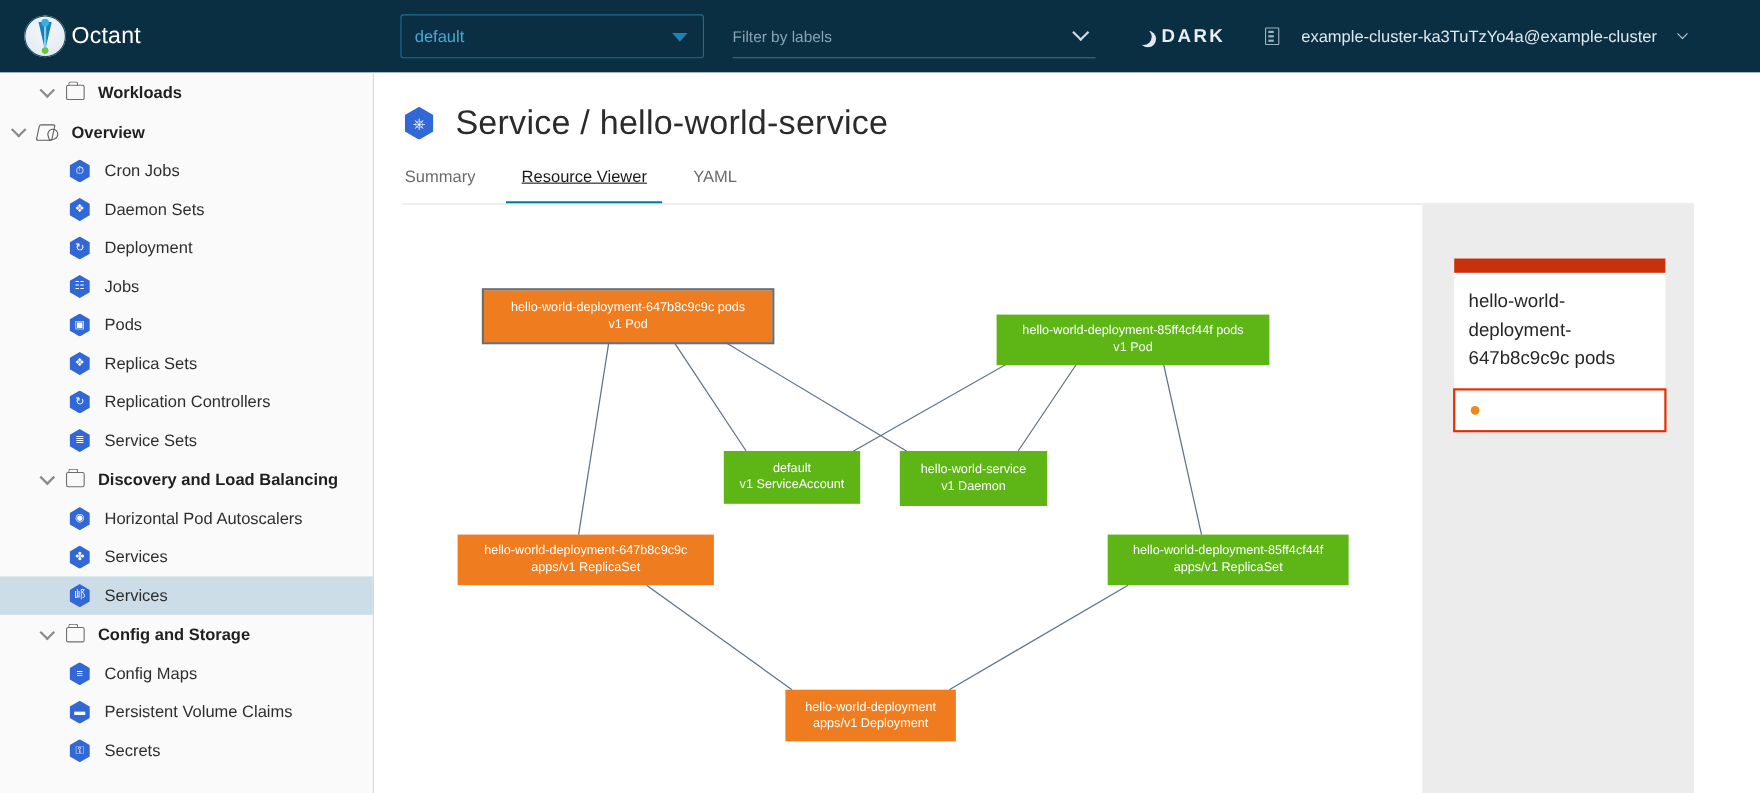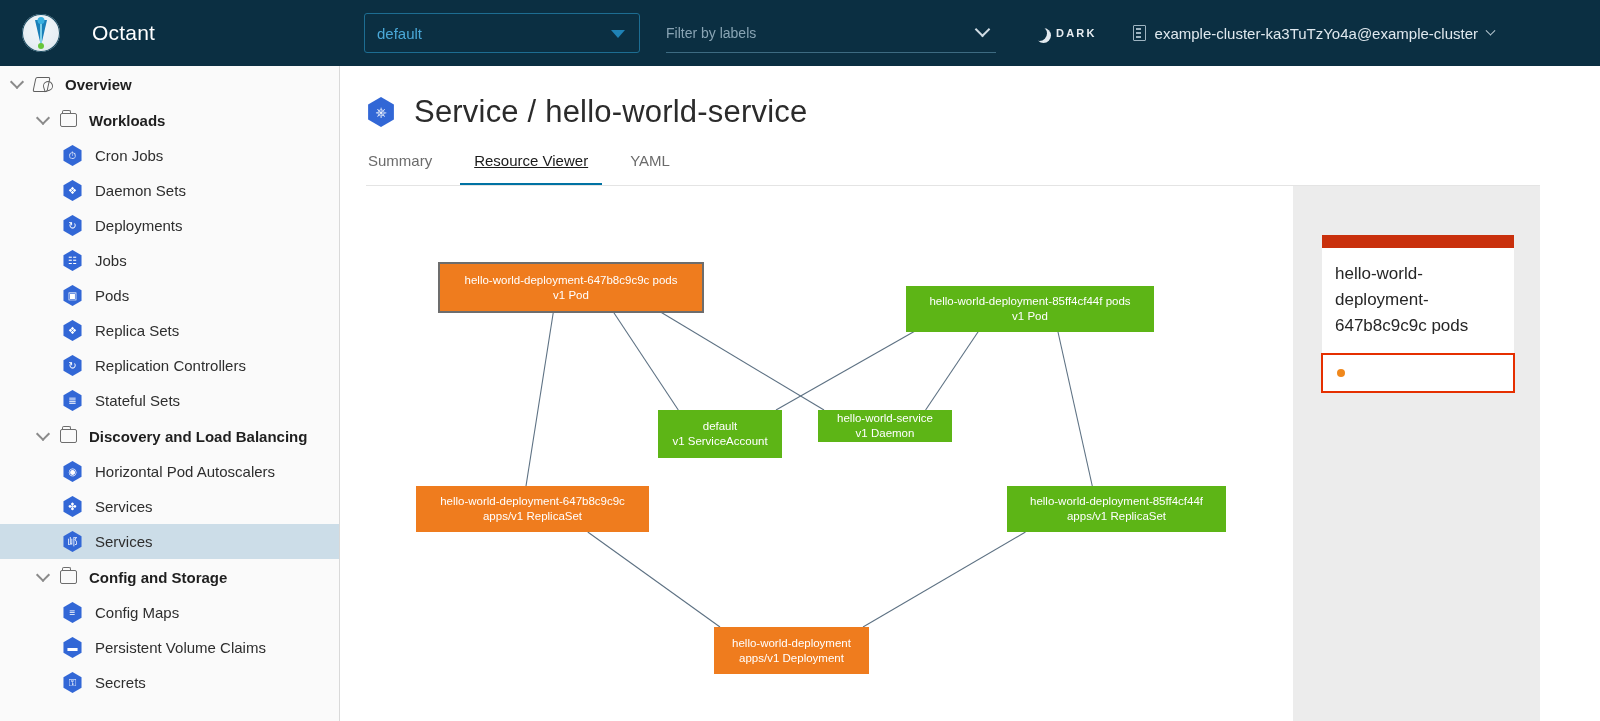--- a/index.html
+++ b/index.html
@@ -37,21 +37,21 @@
   }
   .brand-logo .dot-top {
     position: absolute; left: 50%; top: 3px; width: 7px; height: 7px; border-radius: 50%;
     transform: translateX(-50%); background: #38b0e0;
   }
   .brand-logo .dot-bot {
     position: absolute; left: 50%; bottom: 3px; width: 6px; height: 6px; border-radius: 50%;
     transform: translateX(-50%); background: #66c63c;
   }
   .brand-name {
-    color: #ffffff; font-size: 21px; margin-left: 32px; letter-spacing: .2px;
+    color: #ffffff; font-size: 21px; margin-left: 5px; letter-spacing: .2px;
   }
   .ns-select {
     width: 276px; height: 40px; margin-left: 24px;
     border: 1px solid #1d6d92; border-radius: 3px;
     background: #0b2f42;
     display: flex; align-items: center; padding: 0 12px;
     position: relative;
   }
   .ns-select .val { color: #4aa8d8; font-size: 15px; }
   .ns-caret {
@@ -73,24 +73,24 @@
   }
   .dark-toggle {
     margin-left: 36px; display: flex; align-items: center; gap: 9px; cursor: pointer;
   }
   .moon {
     width: 15px; height: 15px; border-radius: 50%;
     box-shadow: 4px 2px 0 0 #e3eaef; background: transparent;
     position: relative; overflow: hidden;
   }
   .dark-toggle .t {
-    color: #e8eef2; font-size: 11px; font-weight: bold; letter-spacing: 2.2px;
+    color: #e8eef2; font-size: 17px; font-weight: bold; letter-spacing: 2.2px;
   }
   .cluster {
-    margin-left: 36px; display: flex; align-items: center; gap: 9px; color: #dfe8ee; font-size: 15px;
+    margin-left: 36px; display: flex; align-items: center; gap: 20px; color: #dfe8ee; font-size: 15px;
   }
   .cluster-ico {
     width: 13px; height: 16px; border: 1.6px solid #9eb4c1; border-radius: 1px; position: relative;
   }
   .cluster-ico:after {
     content: ""; position: absolute; left: 2px; top: 2px; width: 5px; height: 2px; background: #9eb4c1;
     box-shadow: 0 4px 0 #9eb4c1, 0 8px 0 #9eb4c1;
   }
   .cluster .mini-chev {
     width: 7px; height: 7px; border-right: 1.5px solid #bdccd6; border-bottom: 1.5px solid #bdccd6;
@@ -242,54 +242,54 @@
     </div>
 
     <div class="cluster">
       <span class="cluster-ico"></span>
       <span>example-cluster-ka3TuTzYo4a@example-cluster</span>
       <span class="mini-chev"></span>
     </div>
   </div>
 
   <div class="sidebar" id="sidebar">
+      <div class="nav-row group" style="padding-left: 26px;">
+        <span class="caret-slot">
+          <span class="nav-caret"></span>
+        </span>
+        <span class="folder"></span>
+        <span class="nav-label bold">Workloads</span>
+      </div>
       <div class="nav-row group" style="padding-left: 0px;">
         <span class="caret-slot">
           <span class="nav-caret"></span>
         </span>
         <span class="ov-ico"></span>
         <span class="nav-label bold">Overview</span>
       </div>
-      <div class="nav-row group" style="padding-left: 26px;">
-        <span class="caret-slot">
-          <span class="nav-caret"></span>
-        </span>
-        <span class="folder"></span>
-        <span class="nav-label bold">Workloads</span>
-      </div>
       <div class="nav-row" style="padding-left: 62px;">
         <span class="k8s">
           <span class="hex"></span>
           <span class="gl">⏱</span>
         </span>
         <span class="nav-label">Cron Jobs</span>
       </div>
       <div class="nav-row" style="padding-left: 62px;">
         <span class="k8s">
           <span class="hex"></span>
           <span class="gl">❖</span>
         </span>
         <span class="nav-label">Daemon Sets</span>
       </div>
       <div class="nav-row" style="padding-left: 62px;">
         <span class="k8s">
           <span class="hex"></span>
           <span class="gl">↻</span>
         </span>
-        <span class="nav-label">Deployments</span>
+        <span class="nav-label">Deployment</span>
       </div>
       <div class="nav-row" style="padding-left: 62px;">
         <span class="k8s">
           <span class="hex"></span>
           <span class="gl">☷</span>
         </span>
         <span class="nav-label">Jobs</span>
       </div>
       <div class="nav-row" style="padding-left: 62px;">
         <span class="k8s">
@@ -310,21 +310,21 @@
           <span class="hex"></span>
           <span class="gl">↻</span>
         </span>
         <span class="nav-label">Replication Controllers</span>
       </div>
       <div class="nav-row" style="padding-left: 62px;">
         <span class="k8s">
           <span class="hex"></span>
           <span class="gl">≣</span>
         </span>
-        <span class="nav-label">Stateful Sets</span>
+        <span class="nav-label">Service Sets</span>
       </div>
       <div class="nav-row group" style="padding-left: 26px;">
         <span class="caret-slot">
           <span class="nav-caret"></span>
         </span>
         <span class="folder"></span>
         <span class="nav-label bold">Discovery and Load Balancing</span>
       </div>
       <div class="nav-row" style="padding-left: 62px;">
         <span class="k8s">
@@ -412,21 +412,21 @@
               <div class="l2">v1 Pod</div>
             </div>
             <div class="node green" style="left: 540px; top: 83px; width: 248px; height: 46px; margin-top: 17px;">
               <div>hello-world-deployment-85ff4cf44f pods</div>
               <div class="l2">v1 Pod</div>
             </div>
             <div class="node green" style="left: 292px; top: 224px; width: 124px; height: 48px;">
               <div>default</div>
               <div class="l2">v1 ServiceAccount</div>
             </div>
-            <div class="node green" style="left: 452px; top: 224px; width: 134px; height: 32px;">
+            <div class="node green" style="left: 452px; top: 224px; width: 134px; height: 50px;">
               <div>hello-world-service</div>
               <div class="l2">v1 Daemon</div>
             </div>
             <div class="node orange" style="left: 26px; top: 300px; width: 233px; height: 46px; margin-left: 24px;">
               <div>hello-world-deployment-647b8c9c9c</div>
               <div class="l2">apps/v1 ReplicaSet</div>
             </div>
             <div class="node green" style="left: 641px; top: 300px; width: 219px; height: 46px;">
               <div>hello-world-deployment-85ff4cf44f</div>
               <div class="l2">apps/v1 ReplicaSet</div>

